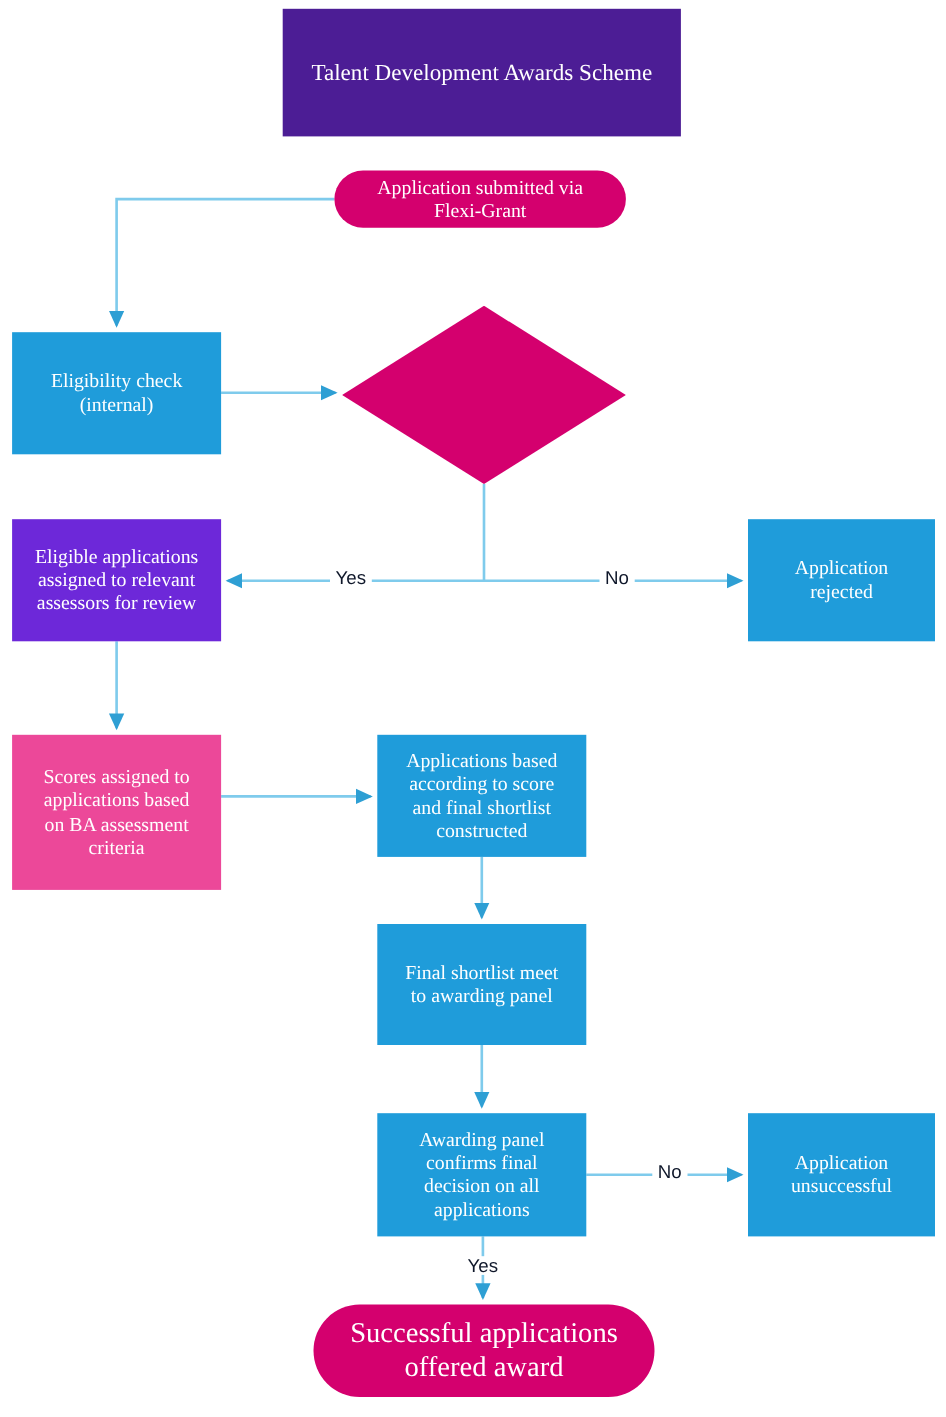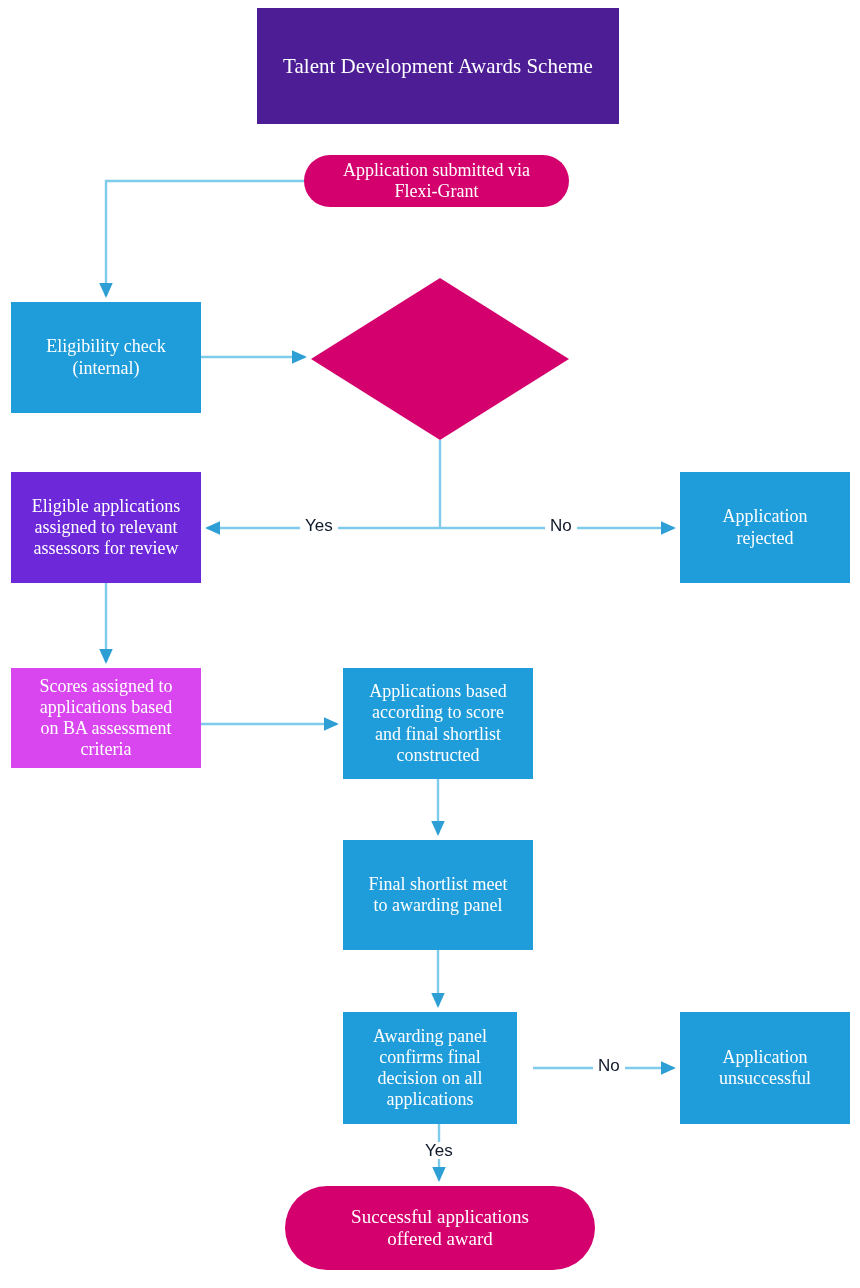--- a/index.html
+++ b/index.html
@@ -96,37 +96,37 @@
       <div class="node rect" style="left: 11px; top: 302px; width: 190px; height: 111px; font-size: 18px; background: rgb(31, 156, 218);">Eligibility check
 (internal)</div>
       <div class="node diamond" style="left: 311px; top: 278px; width: 258px; height: 162px; font-size: 17px;"><svg class="dshape" viewBox="0 0 100 100" preserveAspectRatio="none">
           <polygon points="50,0 100,50 50,100 0,50" fill="#d4006e"></polygon>
         </svg></div>
       <div class="node rect" style="left: 11px; top: 472px; width: 190px; height: 111px; font-size: 18px; background: #6d28d9;">Eligible applications
 assigned to relevant
 assessors for review</div>
       <div class="node rect" style="left: 680px; top: 472px; width: 170px; height: 111px; font-size: 18px; background: rgb(31, 156, 218);">Application
 rejected</div>
-      <div class="node rect" style="left: 11px; top: 668px; width: 190px; height: 100px; font-size: 18px; background: #d946ef;">Scores assigned to
+      <div class="node rect" style="left: 11px; top: 668px; width: 190px; height: 141px; font-size: 18px; background: #ec4899;">Scores assigned to
 applications based
 on BA assessment
 criteria</div>
       <div class="node rect" style="left: 343px; top: 668px; width: 190px; height: 111px; font-size: 18px; background: rgb(31, 156, 218);">Applications based
 according to score
 and final shortlist
 constructed</div>
       <div class="node rect" style="left: 343px; top: 840px; width: 190px; height: 110px; font-size: 18px; background: rgb(31, 156, 218);">Final  shortlist meet
 to awarding panel</div>
-      <div class="node rect" style="left: 343px; top: 1012px; width: 174px; height: 112px; font-size: 18px; background: rgb(31, 156, 218);">Awarding panel
+      <div class="node rect" style="left: 343px; top: 1012px; width: 190px; height: 112px; font-size: 18px; background: rgb(31, 156, 218);">Awarding panel
 confirms final
 decision on all
 applications</div>
       <div class="node rect" style="left: 680px; top: 1012px; width: 170px; height: 112px; font-size: 18px; background: rgb(31, 156, 218);">Application
 unsuccessful</div>
-      <div class="node pill" style="left: 285px; top: 1186px; width: 310px; height: 84px; font-size: 19px; background: rgb(212, 0, 110);">Successful applications
+      <div class="node pill" style="left: 285px; top: 1186px; width: 310px; height: 84px; font-size: 26px; background: rgb(212, 0, 110);">Successful applications
 offered award</div>
     </div>
   <div id="edge-label-layer">
       <div class="edge-label" style="left: 300px; top: 517px; font-size: 17px;">Yes</div>
       <div class="edge-label" style="left: 545px; top: 517px; font-size: 17px;">No</div>
       <div class="edge-label" style="left: 593px; top: 1057px; font-size: 17px;">No</div>
       <div class="edge-label" style="left: 420px; top: 1142px; font-size: 17px;">Yes</div>
     </div>
 
 </div>

